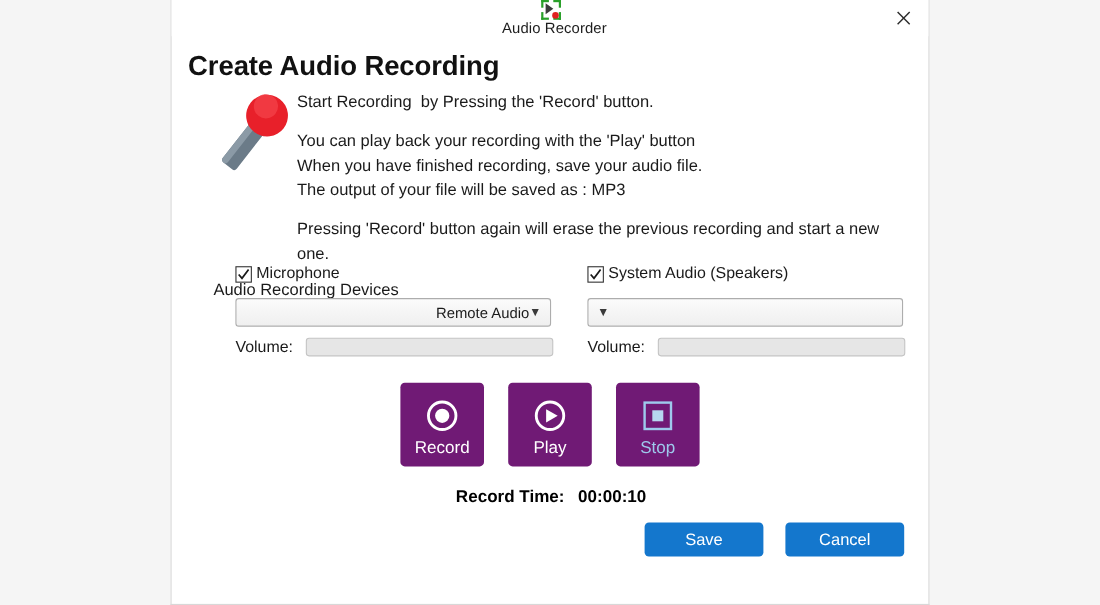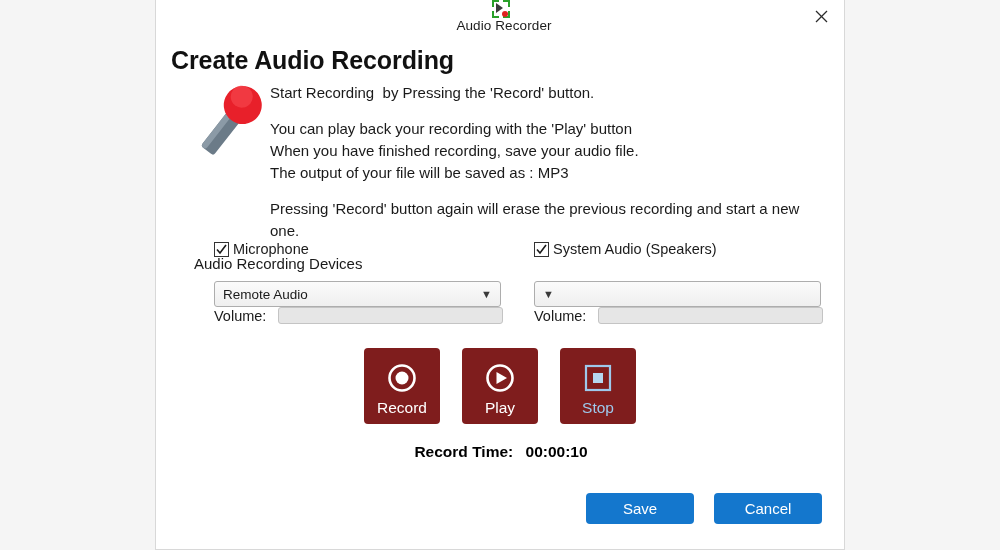--- a/index.html
+++ b/index.html
@@ -129,30 +129,31 @@
     width: 15px; height: 15px;
     border: 1px solid #333333;
     background: #ffffff;
     position: relative;
     flex: none;
   }
   .checkbox svg { position: absolute; left: 1px; top: 1px; }
   .cb-label { font-size: 14.5px; color: #1a1a1a; }
 
   .select {
-    top: 281px;
+    top: 271px;
     width: 287px; height: 26px;
     border: 1px solid #adadad;
     border-radius: 3px;
     background: linear-gradient(#fbfbfb, #efefef);
     display: flex;
     align-items: center;
     padding: 0 8px;
     font-size: 13.5px;
     color: #1a1a1a;
+    text-align: right;
   }
   .select .sel-value { flex: 1; }
   .select .chev { color: #3a3a3a; font-size: 11px; line-height: 1; }
 
   .vol-row {
     top: 307px;
     display: flex;
     align-items: center;
   }
   .vol-label {
@@ -174,21 +175,21 @@
 
   
   #transport {
     position: absolute;
     left: 208px; top: 348px;
     display: flex;
     gap: 22px;
   }
   .tbtn {
     width: 76px; height: 76px;
-    background: #7f1d1d;
+    background: #701a75;
     border-radius: 4px;
     display: flex;
     flex-direction: column;
     align-items: center;
     justify-content: flex-start;
     padding-top: 12px;
     cursor: default;
   }
   .tbtn .tglyph { height: 36px; display:flex; align-items:center; justify-content:center; }
   .tbtn .tlabel {
@@ -206,21 +207,21 @@
     text-align: center;
     font-size: 15.5px;
     font-weight: bold;
     color: #000000;
   }
   #record-time .rt-value { margin-left: 8px; }
 
   
   #footer {
     position: absolute;
-    left: 430px; top: 493px;
+    left: 430px; top: 475px;
     display: flex;
     gap: 20px;
   }
   .fbtn {
     width: 108px; height: 31px;
     background: #1477cd;
     border: none;
     border-radius: 4px;
     color: #ffffff;
     font-size: 15px;

